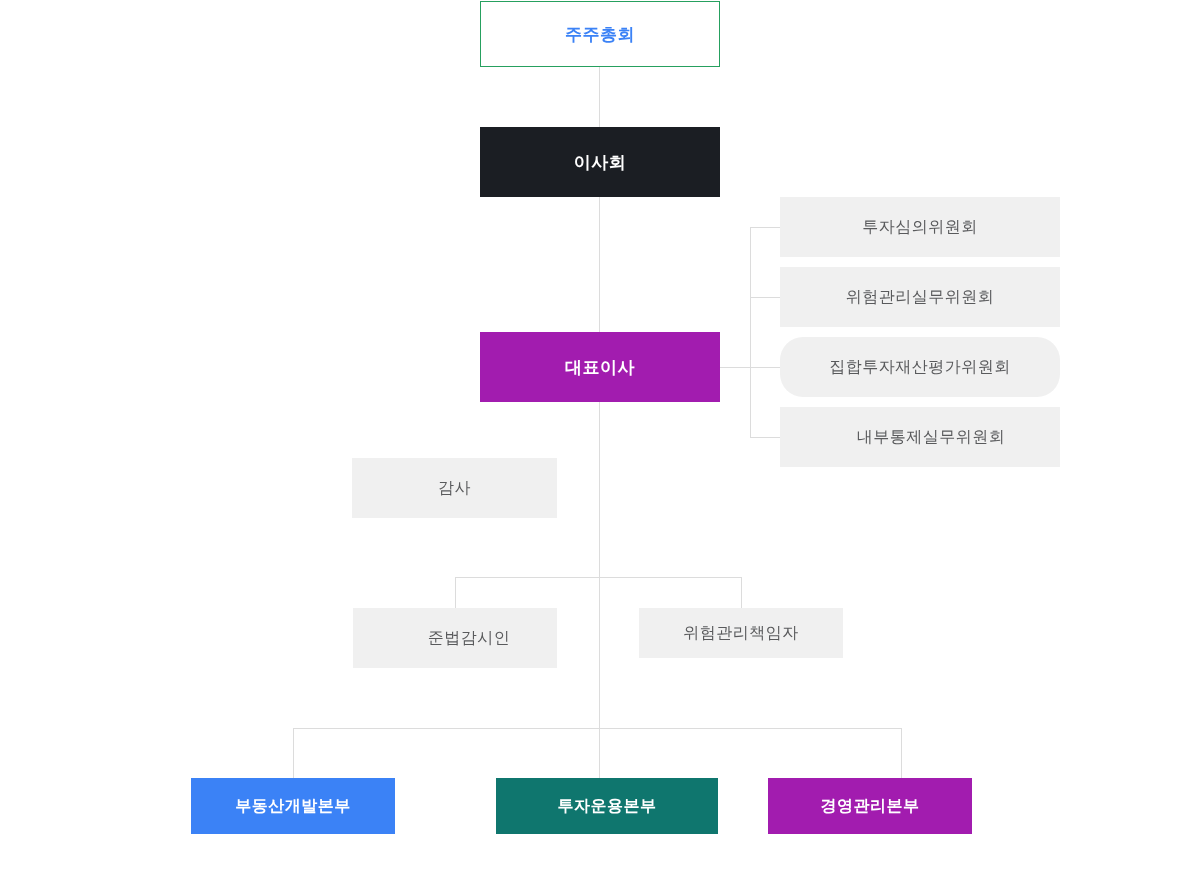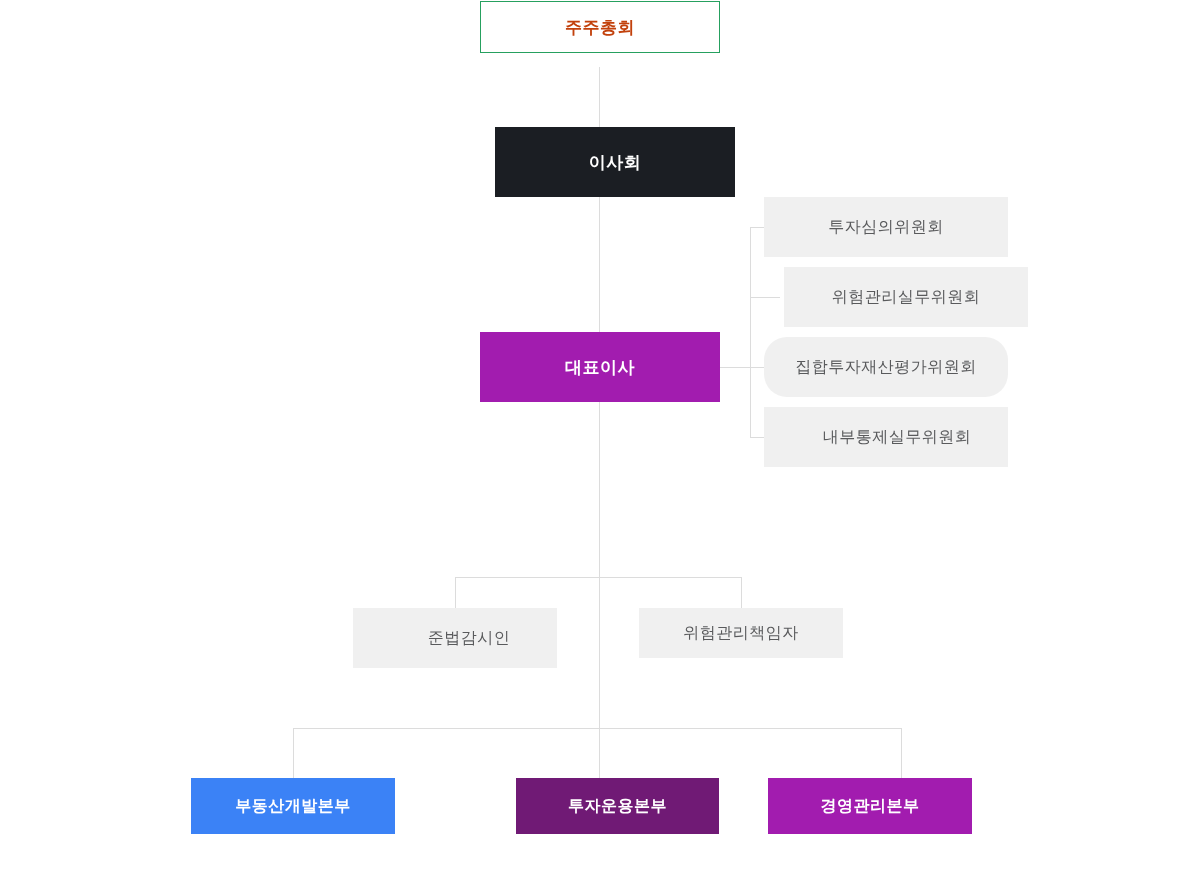--- a/index.html
+++ b/index.html
@@ -13,49 +13,49 @@
   .box{
     position:absolute;
     display:flex;align-items:center;justify-content:center;
     box-sizing:border-box;
     font-size:17px;
     letter-spacing:0.5px;
     text-align:center;
     z-index:2;
   }
   .box-shareholders{
-    left:480px;top:1px;width:240px;height:52px;
+    left:480px;top:1px;width:240px;height:66px;
     background:#ffffff;border:1px solid #26a05f;
-    color:#c2410c;font-weight:bold;
+    color:#3b82f6;font-weight:bold;
   }
   .box-board{
     left:480px;top:127px;width:240px;height:70px;
-    background:#1b1e23;color:#ffffff;font-weight:bold;margin-left:15px;
+    background:#1b1e23;color:#ffffff;font-weight:bold;
   }
   .box-ceo{
     left:480px;top:332px;width:240px;height:70px;
     background:#a21caf;color:#ffffff;font-weight:bold;
   }
   .box-gray{
     background:#f0f0f0;color:#595a5c;font-weight:normal;font-size:16px;
   }
-  .box-committee{left:764px;width:244px;height:60px;}
+  .box-committee{left:780px;width:280px;height:60px;}
   .committee-0{top:197px;}
-  .committee-1{top:267px;margin-left:20px;}
+  .committee-1{top:267px;}
   .committee-2{top:337px;border-radius:23px;}
   .committee-3{top:407px;padding-left:22px;}
   .box-auditor{left:352px;top:458px;width:205px;height:60px;}
   .box-compliance{left:353px;top:608px;width:204px;height:60px;padding-left:28px;}
   .box-risk{left:639px;top:608px;width:204px;height:50px;}
   .box-division{
     top:778px;width:204px;height:56px;
     color:#ffffff;font-weight:bold;font-size:16px;
   }
   .division-0{left:191px;background:#3b82f6;}
-  .division-1{left:516px;width:203px;background:#701a75;}
+  .division-1{left:496px;width:222px;background:#0f766e;}
   .division-2{left:768px;background:#a21caf;}
   .line{
     position:absolute;background:#dcdcdc;z-index:1;
   }
   .v{width:1px;}
   .h{height:1px;}
 </style>
 </head>
 <body>
 
@@ -83,20 +83,21 @@
 
   <div class="box box-board">이사회</div>
 
   <div class="box box-gray box-committee committee-0">투자심의위원회</div>
   <div class="box box-gray box-committee committee-1">위험관리실무위원회</div>
   <div class="box box-gray box-committee committee-2">집합투자재산평가위원회</div>
   <div class="box box-gray box-committee committee-3">내부통제실무위원회</div>
 
   <div class="box box-ceo">대표이사</div>
 
+  <div class="box box-gray box-auditor">감사</div>
 
   <div class="box box-gray box-compliance">준법감시인</div>
   <div class="box box-gray box-risk">위험관리책임자</div>
 
   <div class="box box-division division-0">부동산개발본부</div>
   <div class="box box-division division-1">투자운용본부</div>
   <div class="box box-division division-2">경영관리본부</div>
 
 </div>
 

